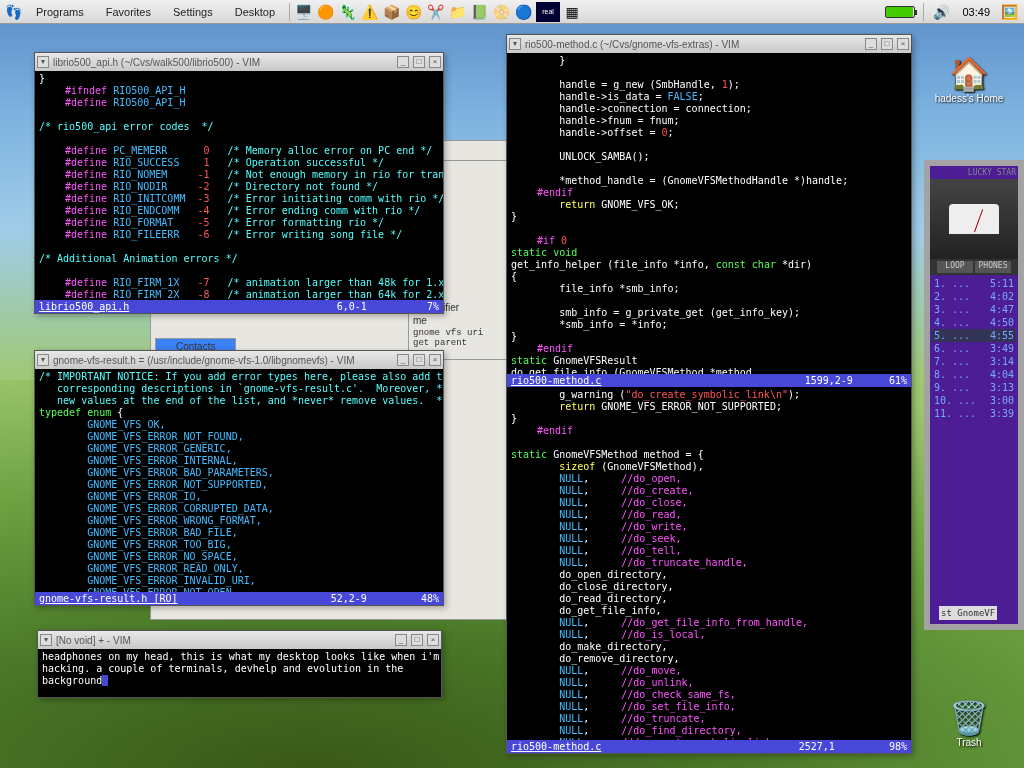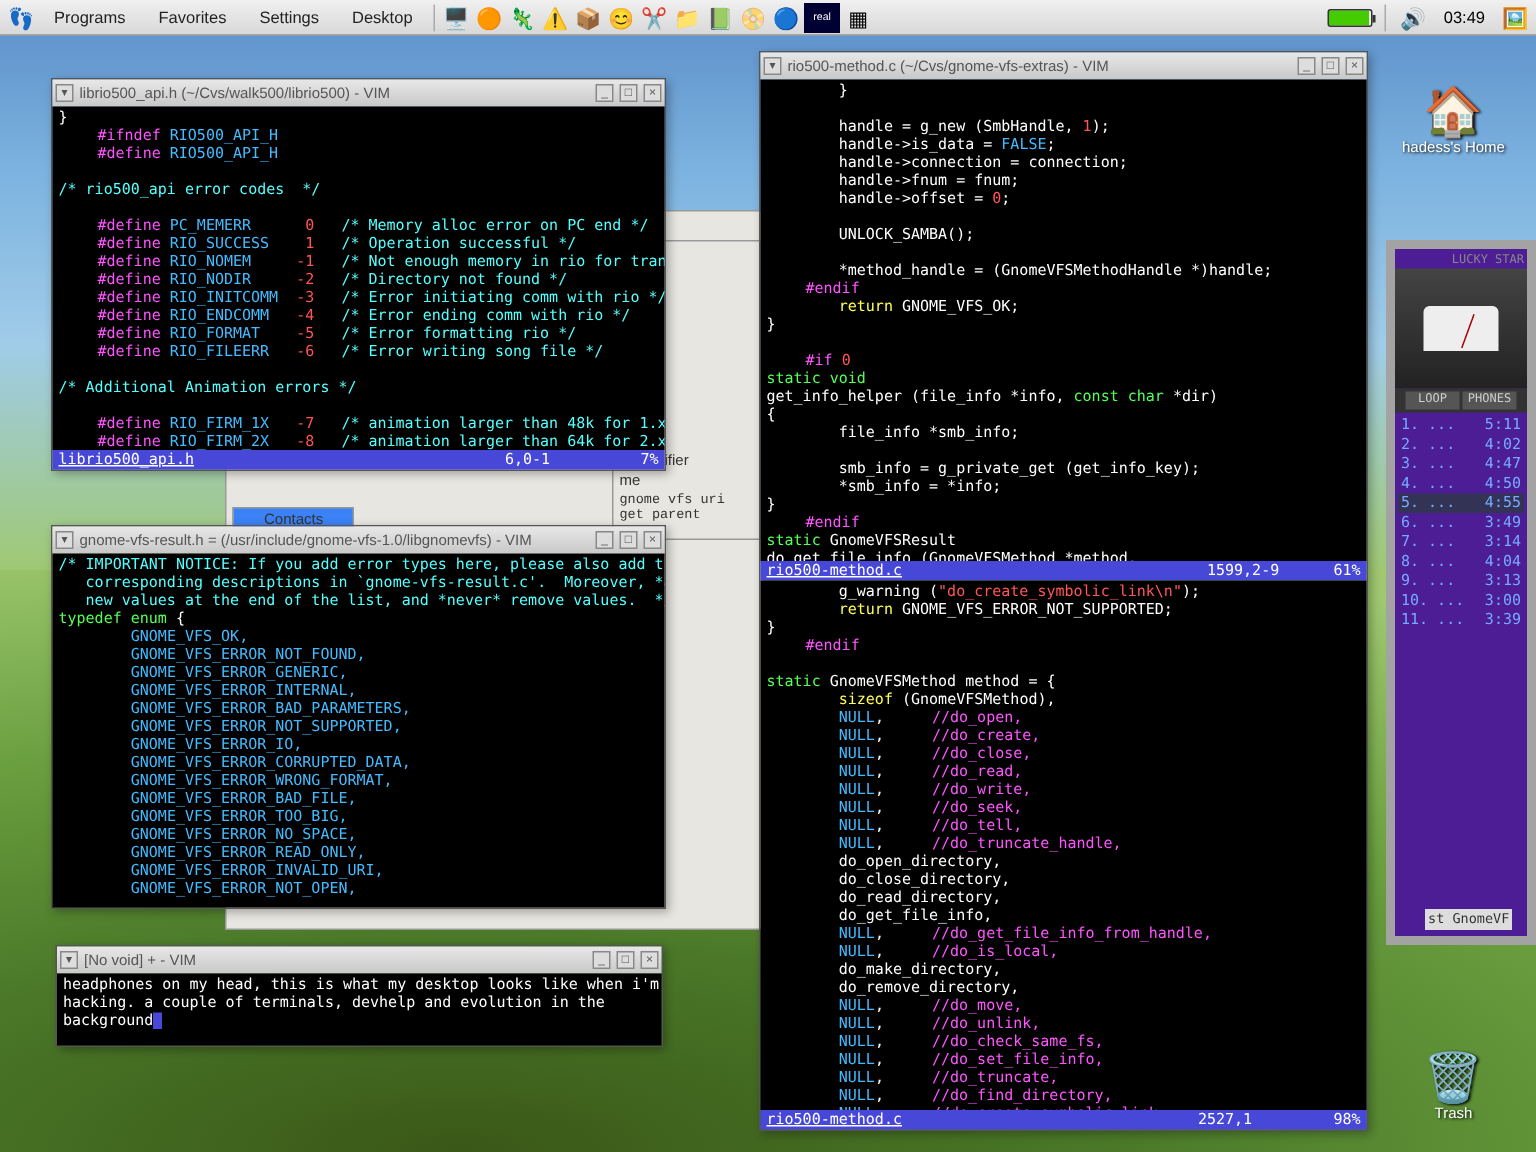--- a/index.html
+++ b/index.html
@@ -184,21 +184,21 @@
       </div>
       <div class="row">
         <span>10. ...</span>
         <span>3:00</span>
       </div>
       <div class="row">
         <span>11. ...</span>
         <span>3:39</span>
       </div>
     </div>
-  <div style="position:absolute;bottom:4px;left:20px;color:#333;background:#ddd;padding:2px;font-size:9px;">st GnomeVF</div>
+  <div style="position:absolute;bottom:4px;left:9px;color:#333;background:#ddd;padding:2px;font-size:9px;">st GnomeVF</div>
 </div>
 
 <div class="desk-icon" style="right:20px;top:55px;">
   <div class="ic">🏠</div>
   <div>hadess's Home</div>
 </div>
 <div class="desk-icon" style="right:20px;bottom:20px;">
   <div class="ic">🗑️</div>
   <div>Trash</div>
 </div>
@@ -347,20 +347,25 @@
         <span class="k-blue">GNOME_VFS_ERROR_WRONG_FORMAT,</span>
         <span class="k-blue">GNOME_VFS_ERROR_BAD_FILE,</span>
         <span class="k-blue">GNOME_VFS_ERROR_TOO_BIG,</span>
         <span class="k-blue">GNOME_VFS_ERROR_NO_SPACE,</span>
         <span class="k-blue">GNOME_VFS_ERROR_READ_ONLY,</span>
         <span class="k-blue">GNOME_VFS_ERROR_INVALID_URI,</span>
         <span class="k-blue">GNOME_VFS_ERROR_NOT_OPEN,</span>
         
         
         </div>
+  <div class="statusline">
+    <span class="sl-left">gnome-vfs-result.h [RO]</span>
+    <span>52,2-9</span><span>         </span>
+    <span>48%</span>
+  </div>
 </div>
 
 <div class="win" style="left:37px;top:630px;width:405px;height:68px;">
   <div class="titlebar">
     <span class="tb-btn">▾</span>
     <span class="title">[No void] + - VIM</span>
     <span class="tb-btn">_</span>
     <span class="tb-btn">□</span>
     <span class="tb-btn">×</span>
   </div>

